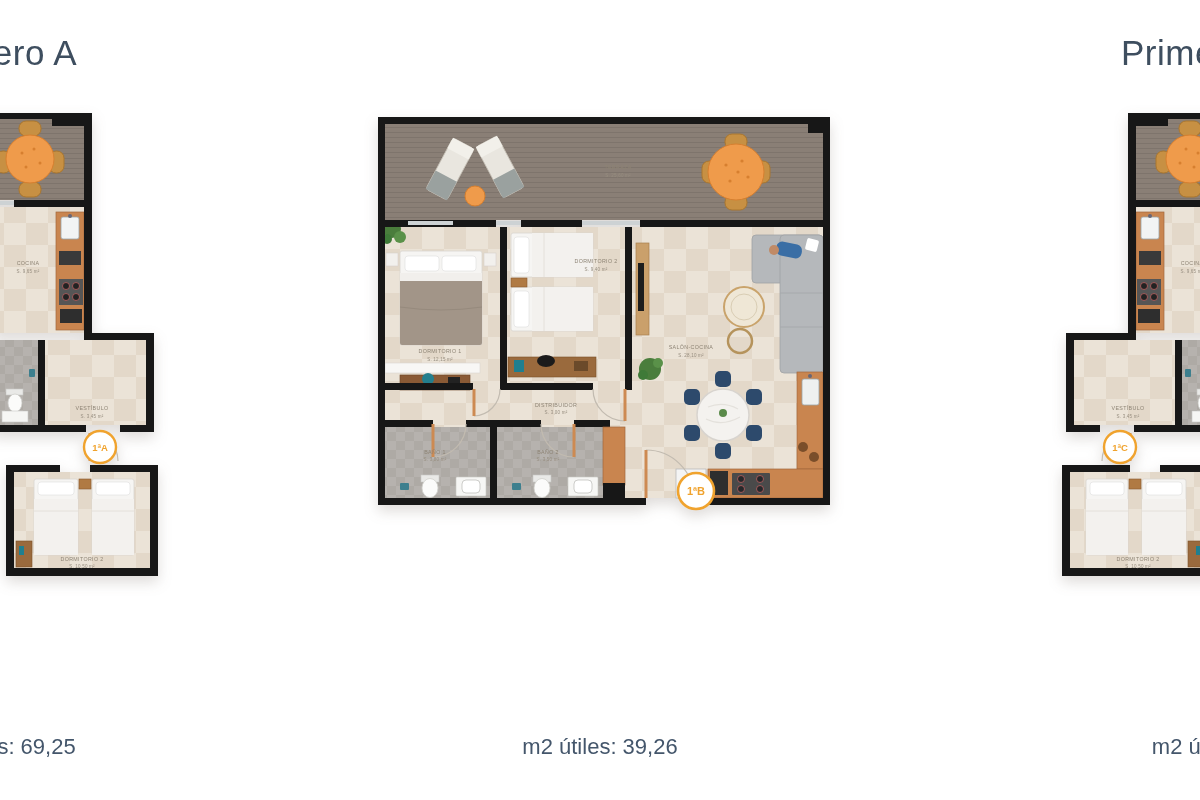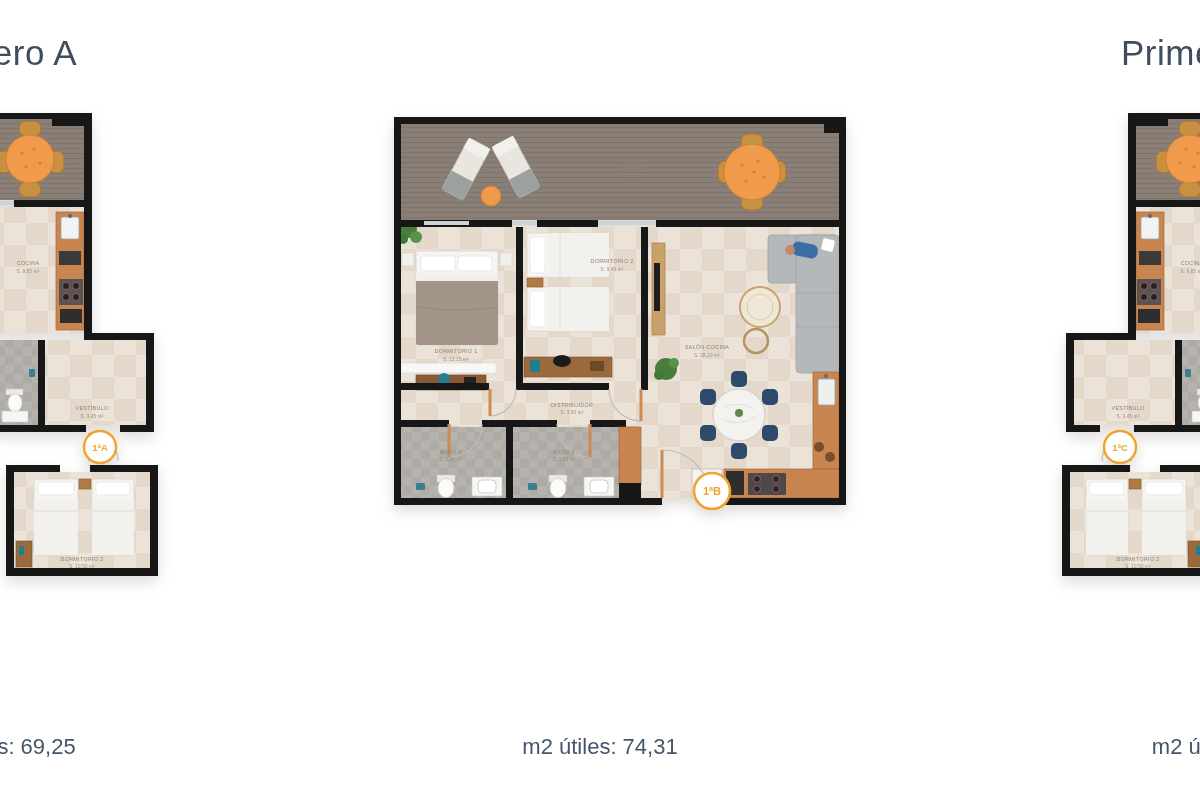--- a/index.html
+++ b/index.html
@@ -3,21 +3,21 @@
 <meta charset="utf-8">
 <style>
   html,body{margin:0;padding:0;background:#ffffff;font-family:"Liberation Sans","DejaVu Sans",sans-serif;}
   .viewport{position:relative;width:1200px;height:800px;overflow:hidden;background:#ffffff;}
   .slide{position:absolute;top:0;width:602px;height:800px;}
   .slide.a{left:-303px}.slide.b{left:299px}.slide.c{left:901px}
   .title{position:absolute;top:33px;left:0;width:100%;text-align:center;
          font-size:35px;font-weight:400;letter-spacing:.5px;color:#3e4e5f;}
   .plan{position:absolute;}
   .plan svg{display:block;filter:drop-shadow(0 6px 7px rgba(70,58,45,.18));}
-  .plan-b{left:79px;top:117px;margin-left:16px;}
+  .plan-b{left:79px;top:117px;}
   .plan-a{left:263px;top:113px;}
   .plan-c{left:159px;top:113px;}
   .measures{position:absolute;top:644px;left:0;width:100%;text-align:center;
             font-size:22px;line-height:41px;color:#44566b;white-space:pre;}
   .rlabel{font-size:5.3px;fill:#8d8374;letter-spacing:.35px;text-anchor:middle;font-family:"Liberation Sans",sans-serif;}
   .rarea{font-size:4.5px;fill:#968d7f;letter-spacing:.2px;text-anchor:middle;font-family:"Liberation Sans",sans-serif;}
   .badge-t{font-size:11px;font-weight:bold;fill:#f0a32e;text-anchor:middle;font-family:"Liberation Sans",sans-serif;}
   .badge-s{font-size:9.5px;font-weight:bold;fill:#f0a32e;text-anchor:middle;font-family:"Liberation Sans",sans-serif;}
   .wall{fill:#171717;}
   .glass{fill:#cdd2d4;}
@@ -367,21 +367,21 @@
         </g>
 
         <g>
           <circle cx="318" cy="374" r="18" fill="#ffffff" stroke="#f0a32e" stroke-width="2.6"></circle>
           <text class="badge-t" x="318" y="378">1ªB</text>
         </g>
       </svg>
     </div>
 
     <div class="measures">
-      <div>m2 útiles: 74,31</div>
+      <div>m2 útiles: 39,26</div>
       
       
       
     </div>
   </div>
 
   <div class="slide c">
     <div class="title">Primero C</div>
 
     <div class="plan plan-c">

